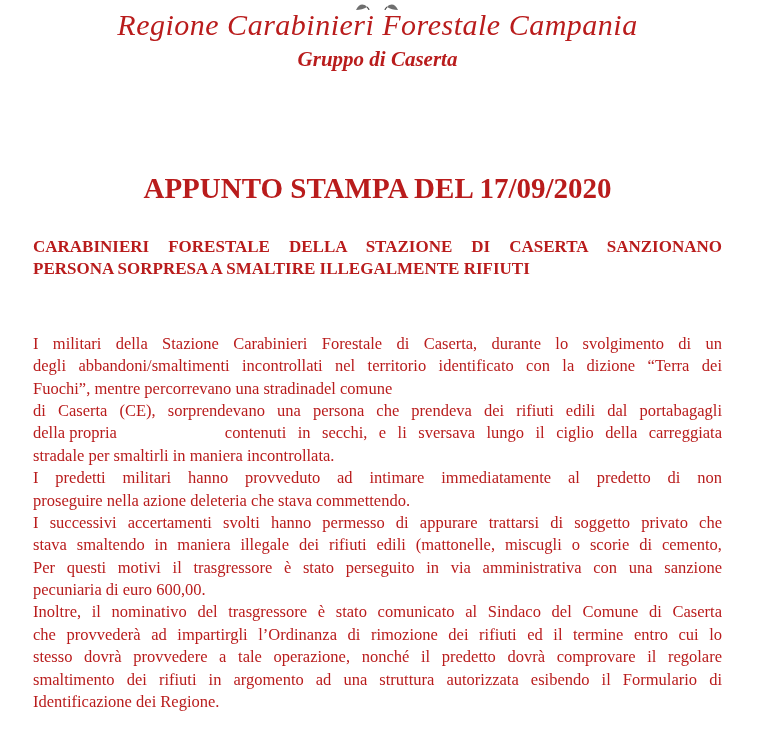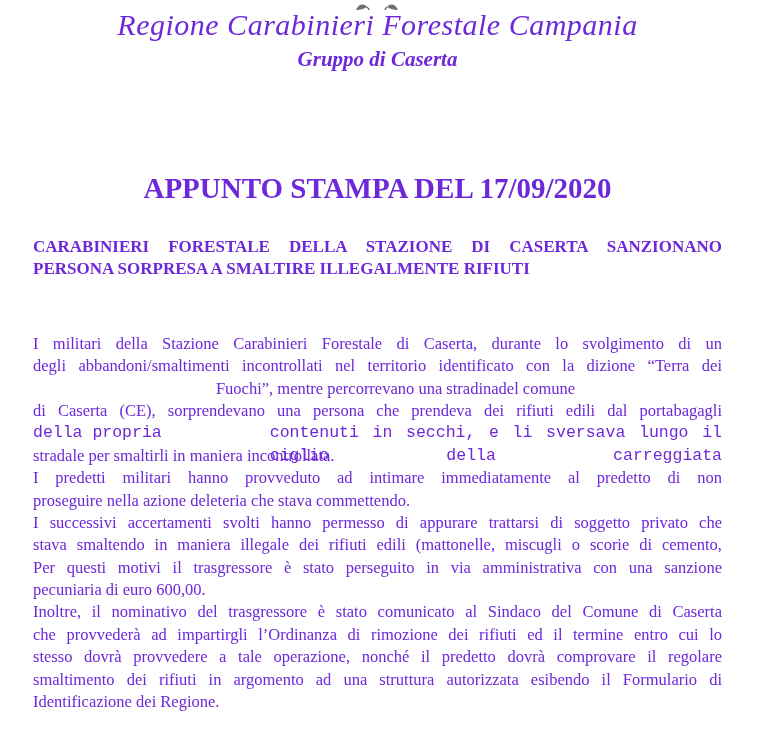--- a/index.html
+++ b/index.html
@@ -5,21 +5,21 @@
   html, body { margin: 0; padding: 0; background: #ffffff; }
   .page {
     position: relative;
     width: 737px;
     height: 753px;
     background: #ffffff;
     box-sizing: border-box;
     padding: 0 15px 0 33px;
     overflow: hidden;
     font-family: "Liberation Serif", "DejaVu Serif", serif;
-    color: #6d28d9;
+    color: #b91c1c;
   }
   .emblem-fragment {
     position: absolute;
     top: -2px;
     left: 50%;
     transform: translateX(-50%) translateX(8px);
     width: 46px;
     height: 10px;
   }
   .header-title {
@@ -54,22 +54,22 @@
     margin-top: 52px;
     font-size: 16.5px;
   }
   .line {
     line-height: 22.4px;
     height: 22.4px;
     white-space: normal;
   }
   .line.justify { text-align: justify; text-align-last: justify; }
   .line.left { text-align: left; }
-  .line.split { display: flex; justify-content: center; margin-left: 36px; }
-  .line.gapline { display: flex; font-family: Liberation Mono, monospace; }
+  .line.split { display: flex; justify-content: flex-start; }
+  .line.gapline { display: flex; }
   .gap-right { flex: 1; text-align: justify; text-align-last: justify; }
 </style>
 </head>
 <body>
 
 <div class="page">
 
   <span class="emblem-fragment">
     <svg width="46" height="10" viewBox="0 0 46 10" aria-hidden="true">
       <path d="M2,8 C5,2 9,1 13,5 C10,7 6,8 2,8 Z" fill="#555" opacity="0.85"></path>

